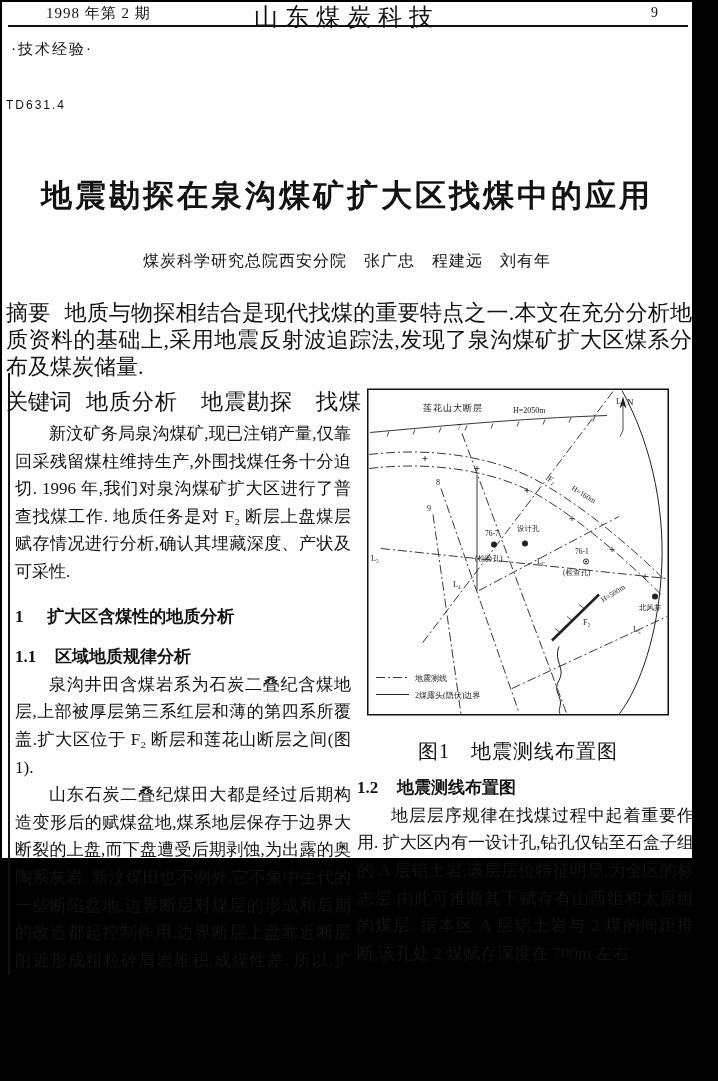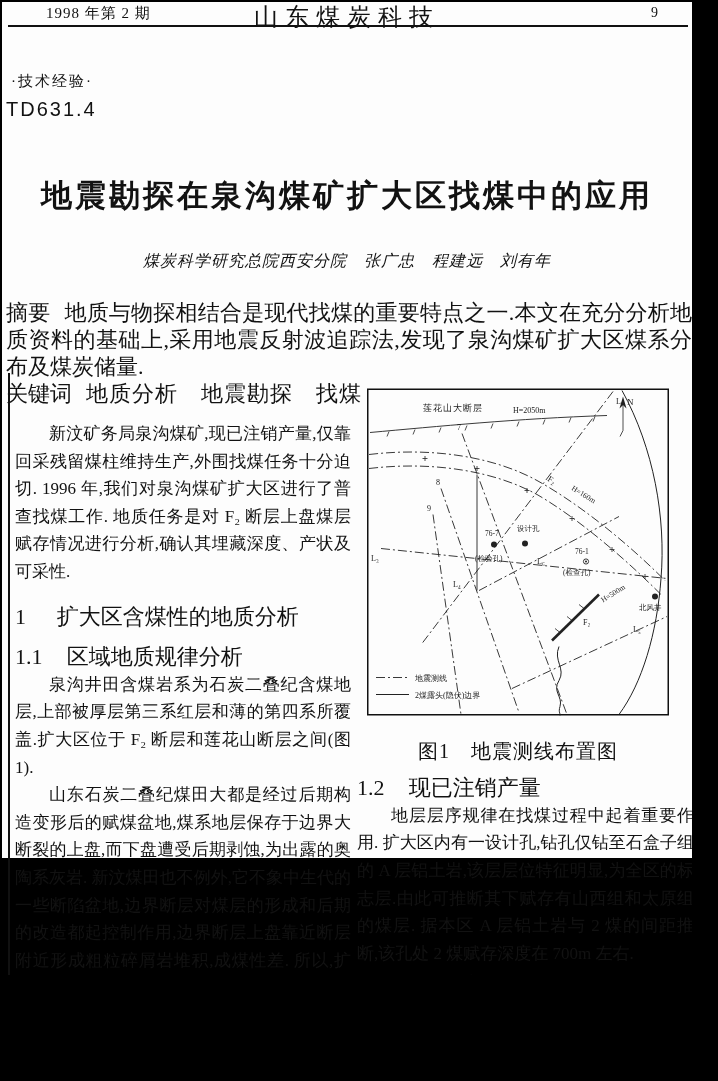--- a/index.html
+++ b/index.html
@@ -19,39 +19,39 @@
   .bar-left{left:0;top:0;width:2px;height:1081px;}
   .bar-top{left:0;top:0;width:718px;height:2px;}
 
   
   .hdr{position:absolute;top:1px;left:0;right:0;height:20px;}
   .hdr-issue{position:absolute;left:44px;top:1px;font-size:15px;letter-spacing:1px;}
   .hdr-journal{position:absolute;left:0;right:0;top:-2px;text-align:center;font-size:24px;letter-spacing:7px;}
   .hdr-page{position:absolute;right:34px;top:2px;font-size:14px;}
   .hdr-rule{position:absolute;top:23px;left:6px;width:680px;height:2px;background:#111;}
 
-  .col-tag{position:absolute;top:38px;left:9px;font-size:15px;letter-spacing:2px;margin-top:32px;}
-  .classno{position:absolute;top:96px;left:4px;font-size:20px;letter-spacing:2px;font-family:"Liberation Sans","DejaVu Sans",sans-serif;}
+  .col-tag{position:absolute;top:38px;left:9px;font-size:15px;letter-spacing:2px;}
+  .classno{position:absolute;top:96px;left:4px;font-size:12px;letter-spacing:2px;font-family:"Liberation Sans","DejaVu Sans",sans-serif;}
 
   .title{position:absolute;top:163px;left:0;right:0;text-align:center;
          font-size:31px;font-weight:bold;letter-spacing:3px;margin-top:10px;}
-  .authors{position:absolute;top:249px;left:0;right:0;text-align:center;font-size:16px;letter-spacing:1px;font-style:italic;}
+  .authors{position:absolute;top:249px;left:0;right:0;text-align:center;font-size:16px;letter-spacing:1px;}
 
   .abstract{position:absolute;top:297px;left:4px;width:686px;font-size:22px;line-height:27px;text-align:justify;}
   .abstract .lbl{margin-right:14px;}
-  .kw{margin-top:0;font-family:Liberation Serif, serif;}
+  .kw{margin-top:8px;font-family:Liberation Serif, serif;}
   .kw .lbl{margin-right:14px;}
   .kw .kwtext{letter-spacing:1px;}
 
   .vline{position:absolute;left:6px;top:371px;width:2px;height:602px;background:#111;}
 
   .leftcol{position:absolute;top:374px;left:13px;width:336px;
            font-size:17px;line-height:27.6px;text-align:justify;margin-top:44px;}
   .leftcol p{margin:0;text-indent:2em;}
-  .h-sec{font-size:22px;font-weight:400;text-align:left;text-indent:0;}
+  .h-sec{font-size:17px;font-weight:700;text-align:left;text-indent:0;}
   .leftcol .h1{margin:17px 0 0 0;}
   .leftcol .h11{margin:13px 0 0 0;}
   .leftcol .p2{margin:0;}
   .leftcol .p3{margin:0;}
   .num-gap{display:inline-block;width:1.4em;}
   .num-gap2{display:inline-block;width:1.1em;}
 
   .rightcol{position:absolute;top:374px;left:355px;width:337px;
             font-size:17px;line-height:27.6px;text-align:justify;}
   .figbox{margin:12px 0 0 10px;width:302px;height:328px;}
@@ -193,21 +193,21 @@
       <g>
         <line class="map-line map-dash" x1="9" y1="289" x2="42" y2="289"></line>
         <text x="48" y="292" font-size="8">地震测线</text>
         <line class="map-solid" x1="9" y1="306" x2="42" y2="306" stroke-width="1"></line>
         <text x="48" y="309" font-size="8">2煤露头(隐伏)边界</text>
       </g>
     </svg>
 
     <div class="figcaption">图1　地震测线布置图</div>
 
-    <div class="h-sec h12"><span>1.2</span><span class="num-gap2"></span><span>现已注销产量</span></div>
+    <div class="h-sec h12"><span>1.2</span><span class="num-gap2"></span><span>地震测线布置图</span></div>
     <p>地层层序规律在找煤过程中起着重要作用. 扩大区内有一设计孔,钻孔仅钻至石盒子组的 A 层铝土岩,该层层位特征明显,为全区的标志层.由此可推断其下赋存有山西组和太原组的煤层. 据本区 A 层铝土岩与 2 煤的间距推断,该孔处 2 煤赋存深度在 700m 左右.</p>
     <div class="h-sec h13"><span>1.3</span><span class="num-gap2"></span><span>第三系对煤层分布的影响</span></div>
   </div>
 
 </div>
 
 <div class="bar bar-top"></div>
 <div class="bar bar-left"></div>
 <div class="bar bar-right"></div>
 <div class="bar bar-bottom"></div>

